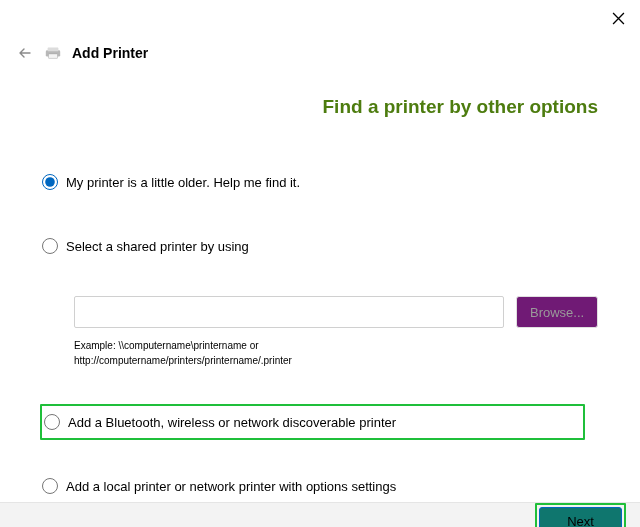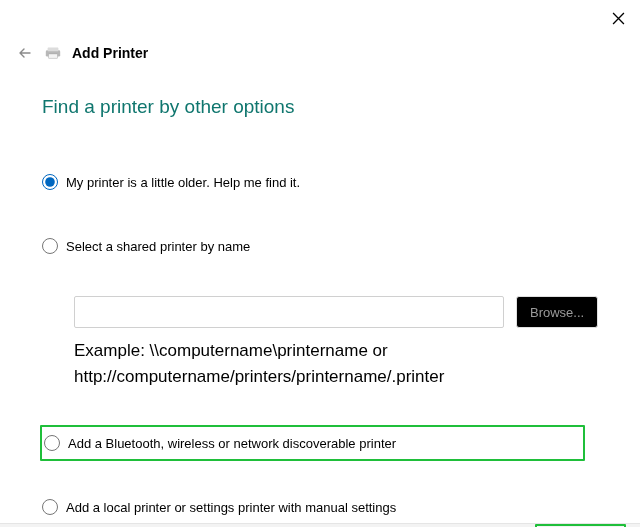--- a/index.html
+++ b/index.html
@@ -44,25 +44,26 @@
       cursor: pointer;
     }
     .back-arrow svg { width: 16px; height: 16px; }
     .printer-icon { width: 18px; height: 14px; }
     .header-title { font-size: 14px; color: #000; font-weight: bold; }
     .content {
       flex: 1;
       padding: 0 42px;
     }
     .page-heading {
-      color: #0f766e;
+      color: #4d7c0f;
       font-size: 19px;
-      font-weight: 400;
+      font-weight: 700;
       margin-top: 34px;
       margin-bottom: 48px;
+      text-align: right;
     }
     .options {
       display: flex;
       flex-direction: column;
       gap: 32px;
     }
     .option-row {
       display: flex;
       align-items: center;
       gap: 8px;
@@ -96,28 +97,28 @@
       padding: 0 6px;
       font-family: inherit;
       font-size: 13px;
       color: #000;
       background: #fff;
     }
     .browse-button {
       width: 83px;
       height: 32px;
       border: 1px solid #e0e0e0;
-      background: #000000;
+      background: #701a75;
       color: #9a9a9a;
       font-family: inherit;
       font-size: 13px;
       border-radius: 3px;
     }
     .example-text {
-      font-size: 17px;
+      font-size: 10px;
       color: #000;
       line-height: 1.5;
       white-space: pre-line;
     }
     .highlight-box {
       border: 2px solid #1fbf3a;
       border-radius: 1px;
       display: inline-flex;
       align-items: center;
       padding: 2px 6px 2px 2px;
@@ -184,21 +185,21 @@
 
     <div class="options">
 
       <label class="option-row">
         <input type="radio" name="opt" class="radio-input" checked="" style="">
         <span class="option-label">My printer is a little older. Help me find it.</span>
       </label>
 
       <label class="option-row">
         <input type="radio" name="opt" class="radio-input" style="">
-        <span class="option-label">Select a shared printer by name</span>
+        <span class="option-label">Select a shared printer by using</span>
       </label>
 
       <div class="shared-block">
         <div class="shared-row">
           <input type="text" class="text-input" style="">
           <button class="browse-button" disabled="">Browse...</button>
         </div>
         <div class="example-text">Example: \\computername\printername or
 http://computername/printers/printername/.printer</div>
       </div>
@@ -206,21 +207,21 @@
 
       <div class="highlight-box">
         <label class="option-row">
           <input type="radio" name="opt" class="radio-input" style="">
           <span class="option-label">Add a Bluetooth, wireless or network discoverable printer</span>
         </label>
       </div>
 
       <label class="option-row">
         <input type="radio" name="opt" class="radio-input" style="">
-        <span class="option-label">Add a local printer or settings printer with manual settings</span>
+        <span class="option-label">Add a local printer or network printer with options settings</span>
       </label>
 
     </div>
   </div>
 
   <div class="footer">
     <span class="next-highlight">
       <button class="footer-button">Next</button>
     </span>
   </div>

